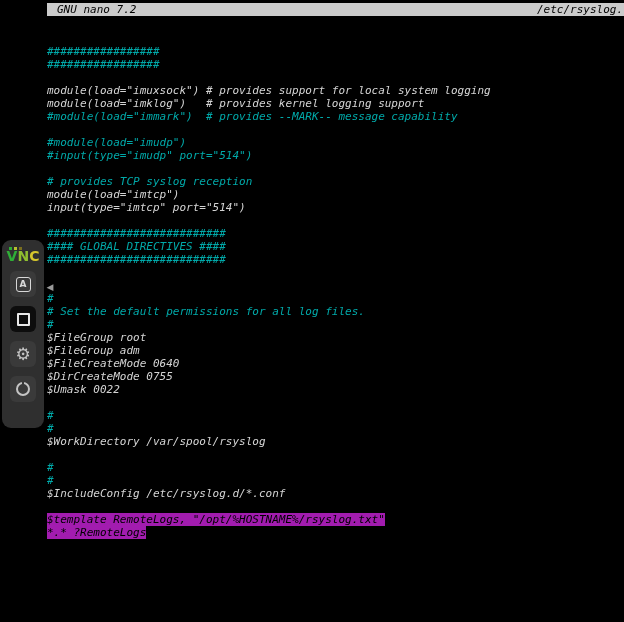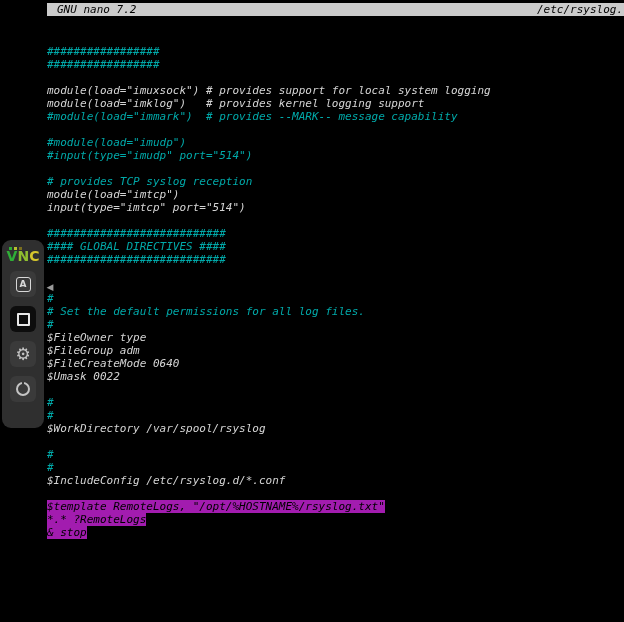--- a/index.html
+++ b/index.html
@@ -93,36 +93,36 @@
         <div class="line w"><span>input(type="imtcp" port="514")</span></div>
         <div class="line w"></div>
         <div class="line c"><span>###########################</span></div>
         <div class="line c"><span>#### GLOBAL DIRECTIVES ####</span></div>
         <div class="line c"><span>###########################</span></div>
         <div class="line w"></div>
         <div class="line w"></div>
         <div class="line c"><span>#</span></div>
         <div class="line c"><span># Set the default permissions for all log files.</span></div>
         <div class="line c"><span>#</span></div>
-        <div class="line w"><span>$FileOwner type</span></div>
+        <div class="line w"><span>$FileGroup root</span></div>
         <div class="line w"><span>$FileGroup adm</span></div>
         <div class="line w"><span>$FileCreateMode 0640</span></div>
+        <div class="line w"><span>$DirCreateMode 0755</span></div>
         <div class="line w"><span>$Umask 0022</span></div>
         <div class="line w"></div>
         <div class="line c"><span>#</span></div>
         <div class="line c"><span>#</span></div>
         <div class="line w"><span>$WorkDirectory /var/spool/rsyslog</span></div>
         <div class="line w"></div>
         <div class="line c"><span>#</span></div>
         <div class="line c"><span>#</span></div>
         <div class="line w"><span>$IncludeConfig /etc/rsyslog.d/*.conf</span></div>
         <div class="line w"></div>
         <div class="line sel"><span>$template RemoteLogs, "/opt/%HOSTNAME%/rsyslog.txt"</span></div>
         <div class="line sel"><span>*.* ?RemoteLogs</span></div>
-        <div class="line sel"><span>&amp; stop</span></div>
       </div>
   </div>
 
   <div class="vnc-panel">
     <div class="vnc-logo">
       <span class="logo-dots">
           <i class="d1"></i>
           <i class="d2"></i>
           <i class="d3"></i>
         </span>

